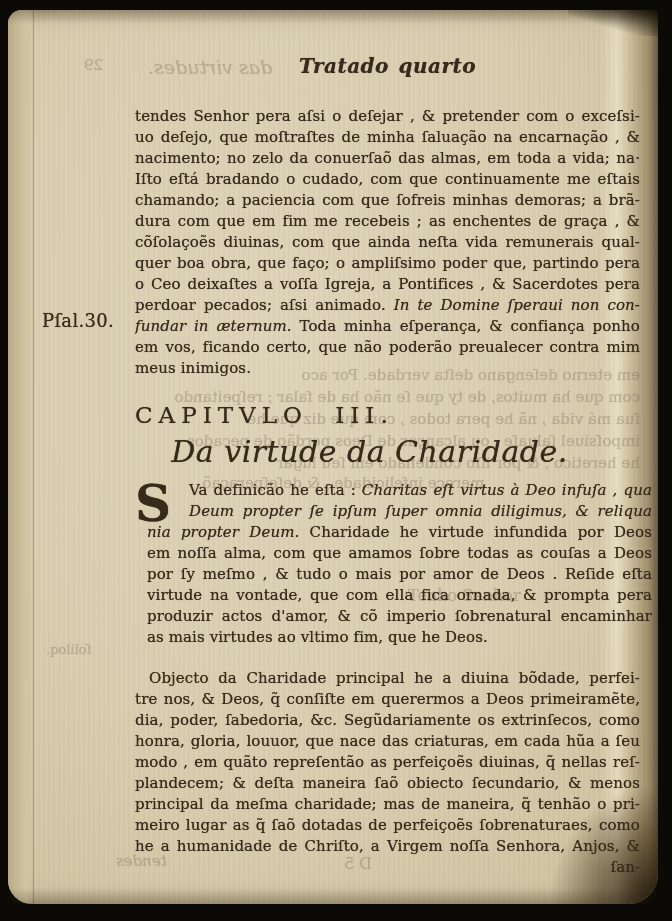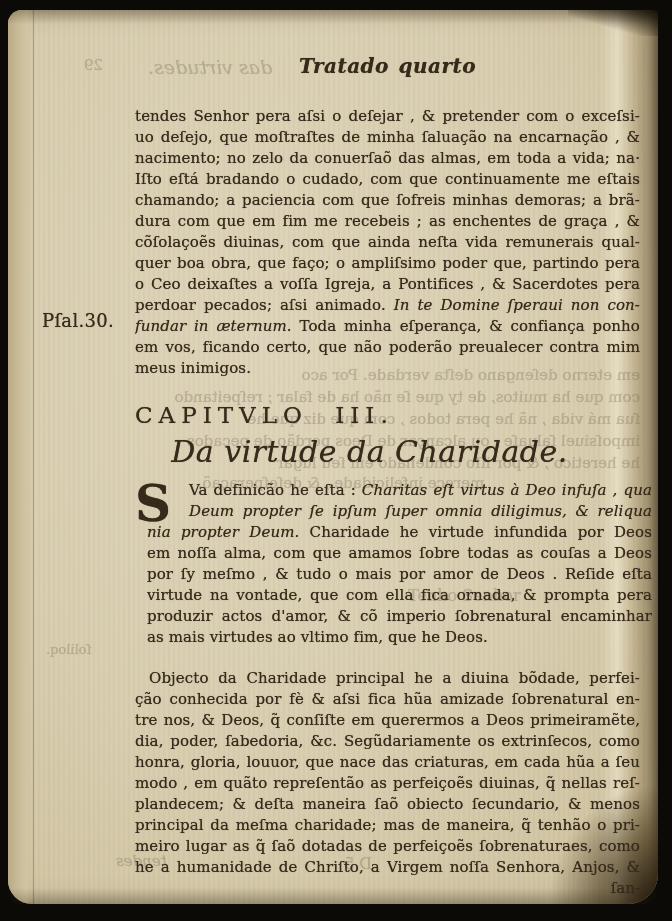--- a/index.html
+++ b/index.html
@@ -112,21 +112,20 @@
         <div class="tline"><span class="it">nia propter Deum. </span><span>Charidade he virtude infundida por Deos</span></div>
         <div class="tline"><span>em noſſa alma, com que amamos ſobre todas as couſas a Deos</span></div>
         <div class="tline"><span>por ſy meſmo , &amp; tudo o mais por amor de Deos . Reſide eſta</span></div>
         <div class="tline"><span>virtude na vontade, que com ella fica ornada, &amp; prompta pera</span></div>
         <div class="tline"><span>produzir actos d'amor, &amp; cõ imperio ſobrenatural encaminhar</span></div>
         <div class="tline nolast"><span>as mais virtudes ao vltimo fim, que he Deos.</span></div>
       </div>
 
     <div class="para" style="top: 638px; margin-top: 20px;">
         <div class="tline" style="padding-left: 14px;"><span>Objecto da Charidade principal he a diuina bõdade, perfei-</span></div>
-        <div class="tline"><span>ção conhecida por fè &amp; aſsi fica hũa amizade ſobrenatural en-</span></div>
         <div class="tline"><span>tre nos, &amp; Deos, q̃ conſiſte em querermos a Deos primeiramẽte,</span></div>
         <div class="tline"><span>dia, poder, ſabedoria, &amp;c. Segũdariamente os extrinſecos, como</span></div>
         <div class="tline"><span>honra, gloria, louuor, que nace das criaturas, em cada hũa a ſeu</span></div>
         <div class="tline"><span>modo , em quãto repreſentão as perfeiçoẽs diuinas, q̃ nellas reſ-</span></div>
         <div class="tline"><span>plandecem; &amp; deſta maneira ſaõ obiecto ſecundario, &amp; menos</span></div>
         <div class="tline"><span>principal da meſma charidade; mas de maneira, q̃ tenhão o pri-</span></div>
         <div class="tline"><span>meiro lugar as q̃ ſaõ dotadas de perfeiçoẽs ſobrenaturaes, como</span></div>
         <div class="tline"><span>he a humanidade de Chriſto, a Virgem noſſa Senhora, Anjos, &amp;</span></div>
         <div class="catchline">ſan-</div>
       </div>

